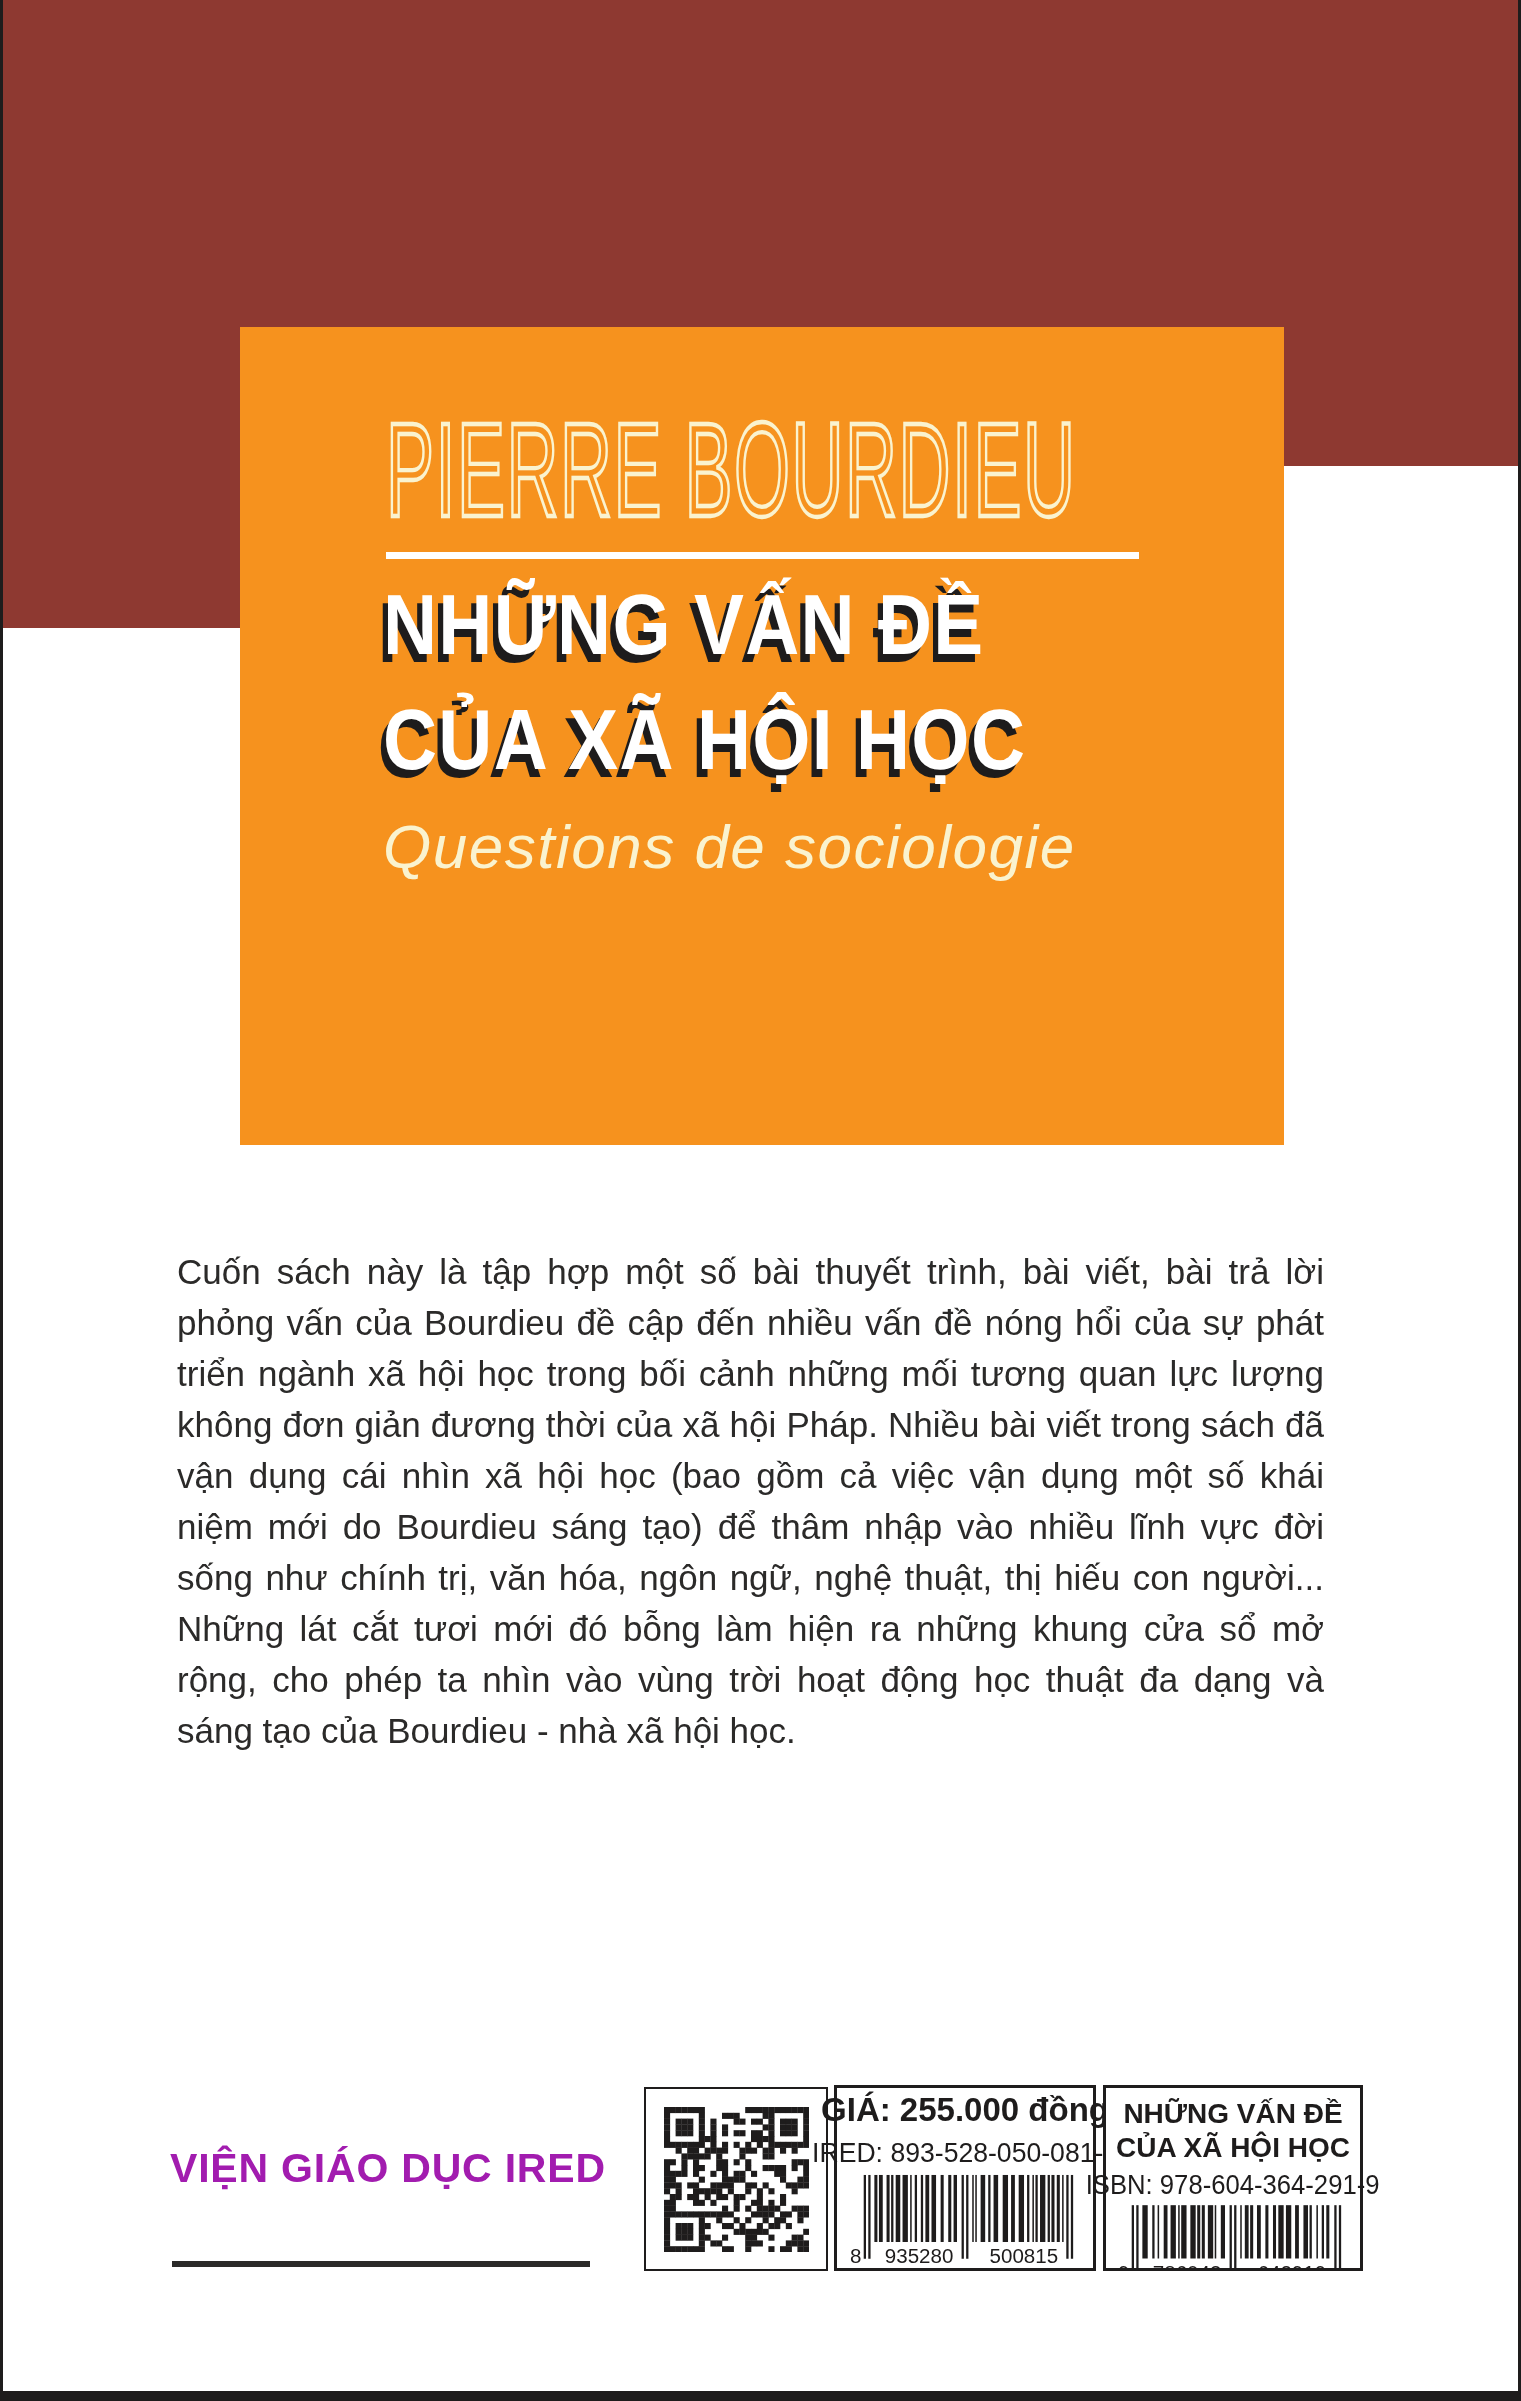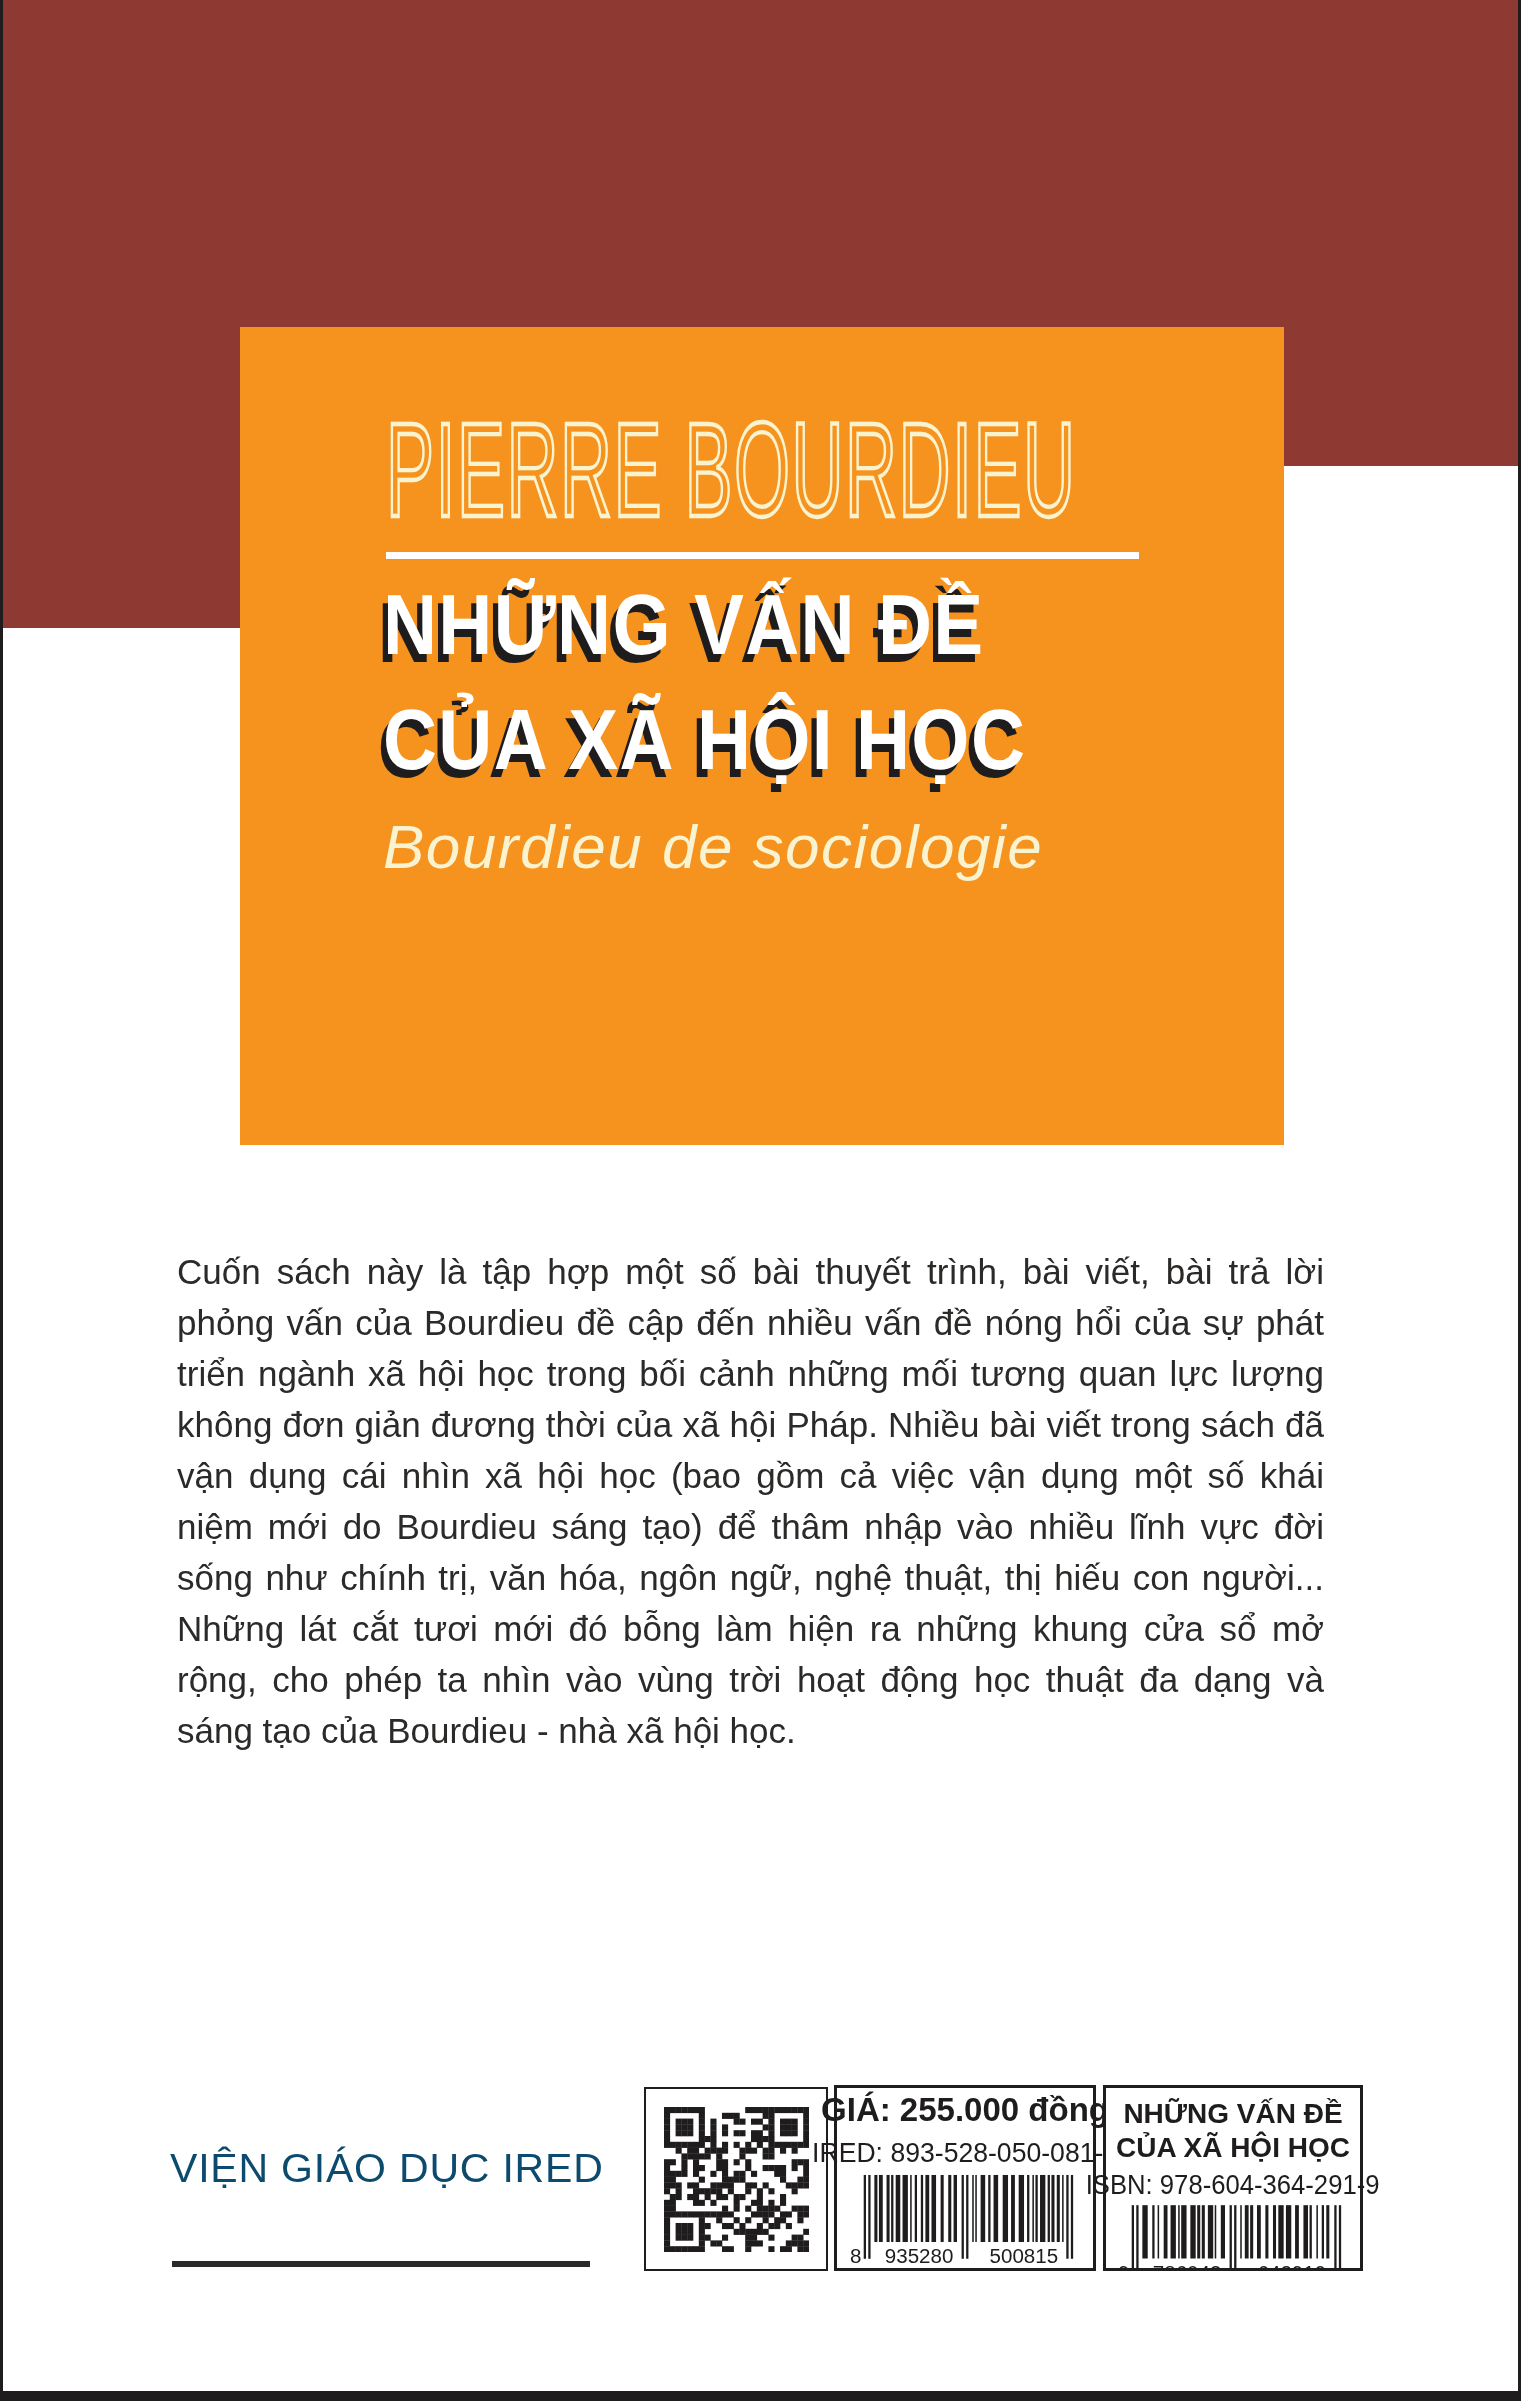--- a/index.html
+++ b/index.html
@@ -28,21 +28,21 @@
   .title-2{top:364px;}
   .subtitle{position:absolute;left:143px;top:484px;font-size:62px;font-style:italic;
     color:#faf3cf;white-space:nowrap;letter-spacing:1.5px;}
 
   .description{
     position:absolute;left:174px;top:1211px;width:1147px;
     font-size:35px;line-height:51px;color:#2b2a29;text-align:justify;
   }
 
   .publisher{position:absolute;left:167px;top:2145px;width:420px;text-align:center;}
-  .pub-name{font-size:41px;font-weight:400;color:#0c4a6e;letter-spacing:0.8px;white-space:nowrap;}
+  .pub-name{font-size:41px;font-weight:700;color:#a21caf;letter-spacing:0.8px;white-space:nowrap;}
   .pub-en{margin-top:7.6px;font-size:33px;color:#6d6e70;white-space:nowrap;
     display:inline-block;transform:scaleX(0.84);transform-origin:center;}
   .pub-rule{position:absolute;left:169px;top:2261px;width:418px;height:6px;background:#2b2a29;}
 
   .qr-box{position:absolute;left:641px;top:2087px;width:184px;height:184px;background:#fff;
     border:2.3px solid #1e1c1c;box-sizing:border-box;display:flex;align-items:center;justify-content:center;}
 
   .code-box{position:absolute;top:2085px;height:186px;background:#fff;border:3px solid #1e1c1c;
     box-sizing:border-box;display:flex;flex-direction:column;align-items:center;}
   .price-box{left:831px;width:262px;padding-top:3px;}
@@ -65,21 +65,21 @@
   <div class="maroon-band"></div>
   <div class="maroon-left"></div>
 
   <div class="orange-box">
     <div class="author-wrap">
       <div class="author">PIERRE BOURDIEU</div>
     </div>
     <div class="author-rule"></div>
     <div class="title-line title-1">NHỮNG VẤN ĐỀ</div>
     <div class="title-line title-2">CỦA XÃ HỘI HỌC</div>
-    <div class="subtitle">Bourdieu de sociologie</div>
+    <div class="subtitle">Questions de sociologie</div>
   </div>
 
   <p class="description">Cuốn sách này là tập hợp một số bài thuyết trình, bài viết, bài trả lời phỏng vấn của Bourdieu đề cập đến nhiều vấn đề nóng hổi của sự phát triển ngành xã hội học trong bối cảnh những mối tương quan lực lượng không đơn giản đương thời của xã hội Pháp. Nhiều bài viết trong sách đã vận dụng cái nhìn xã hội học (bao gồm cả việc vận dụng một số khái niệm mới do Bourdieu sáng tạo) để thâm nhập vào nhiều lĩnh vực đời sống như chính trị, văn hóa, ngôn ngữ, nghệ thuật, thị hiếu con người... Những lát cắt tươi mới đó bỗng làm hiện ra những khung cửa sổ mở rộng, cho phép ta nhìn vào vùng trời hoạt động học thuật đa dạng và sáng tạo của Bourdieu - nhà xã hội học.</p>
 
   <div class="publisher">
     <div class="pub-name">VIỆN GIÁO DỤC IRED</div>
   </div>
   <div class="pub-rule"></div>
 
   <div class="qr-box">

